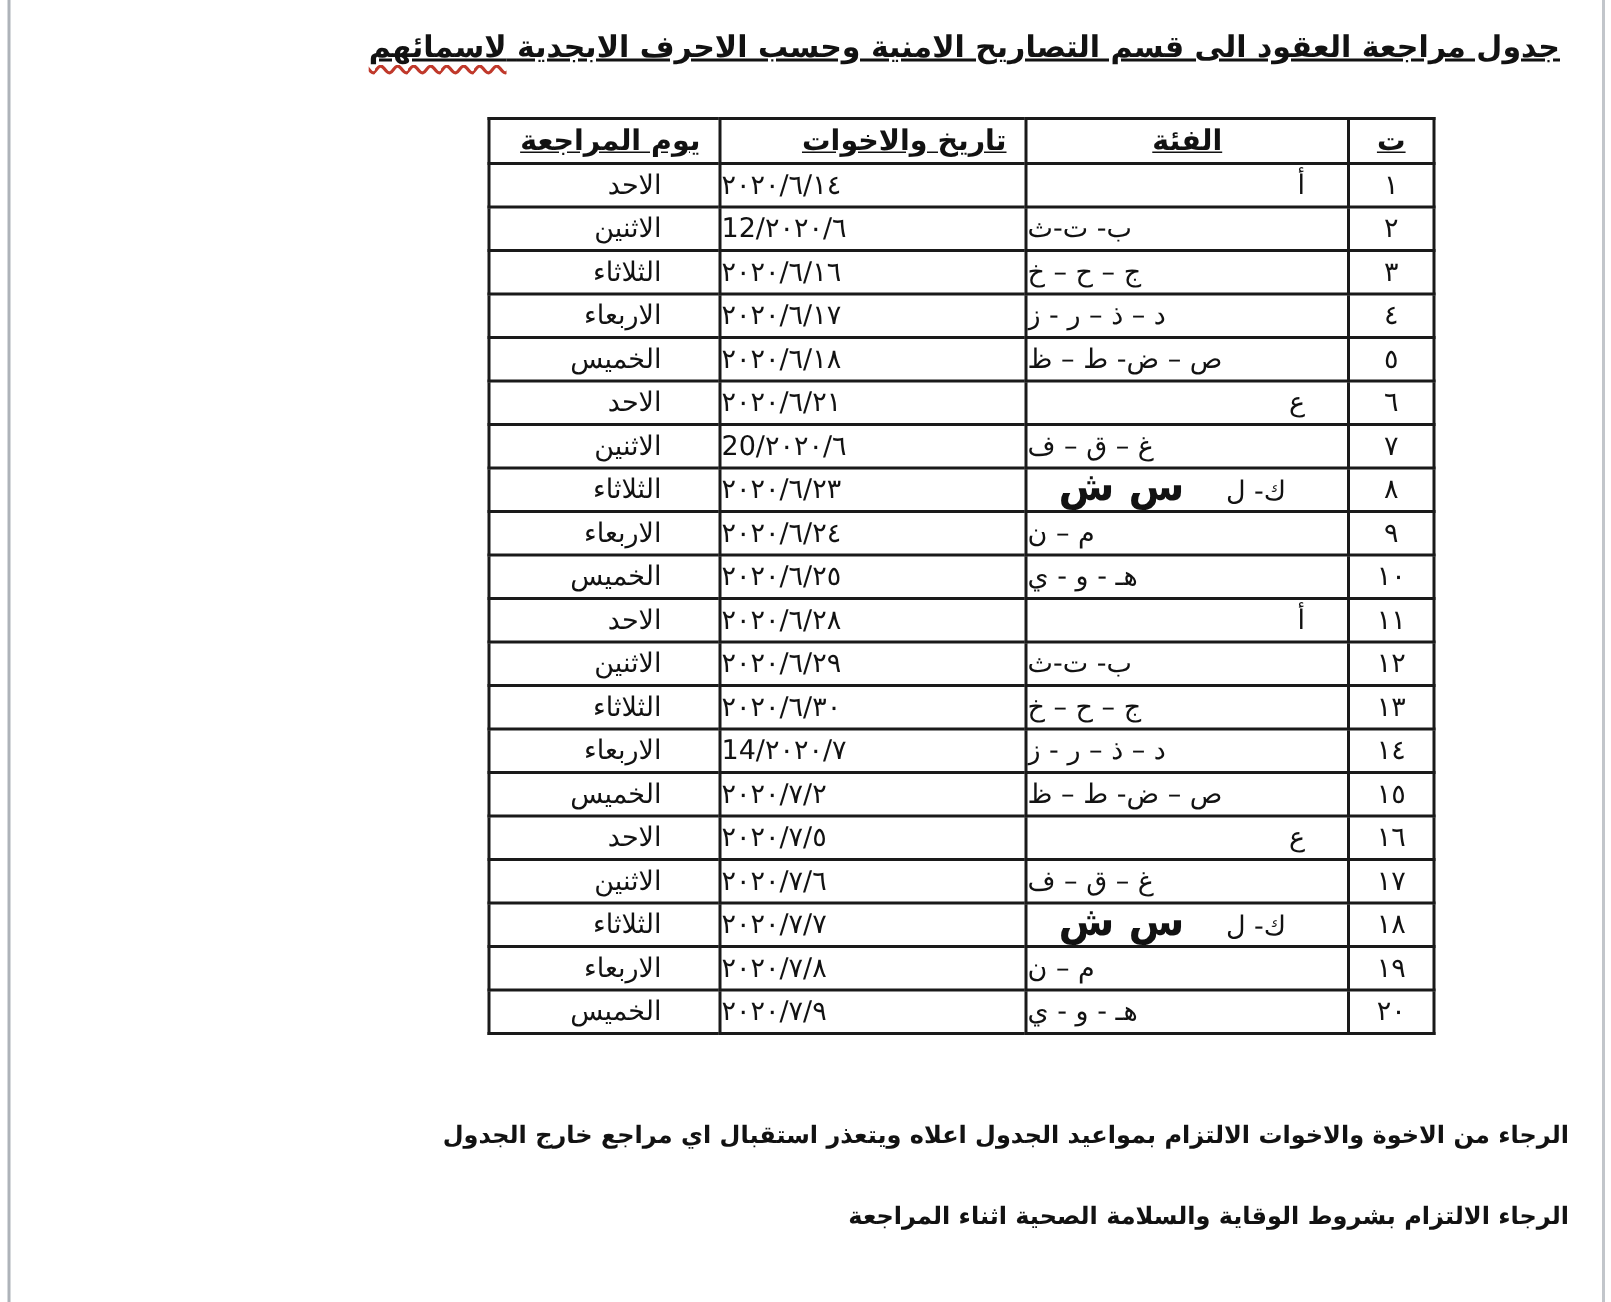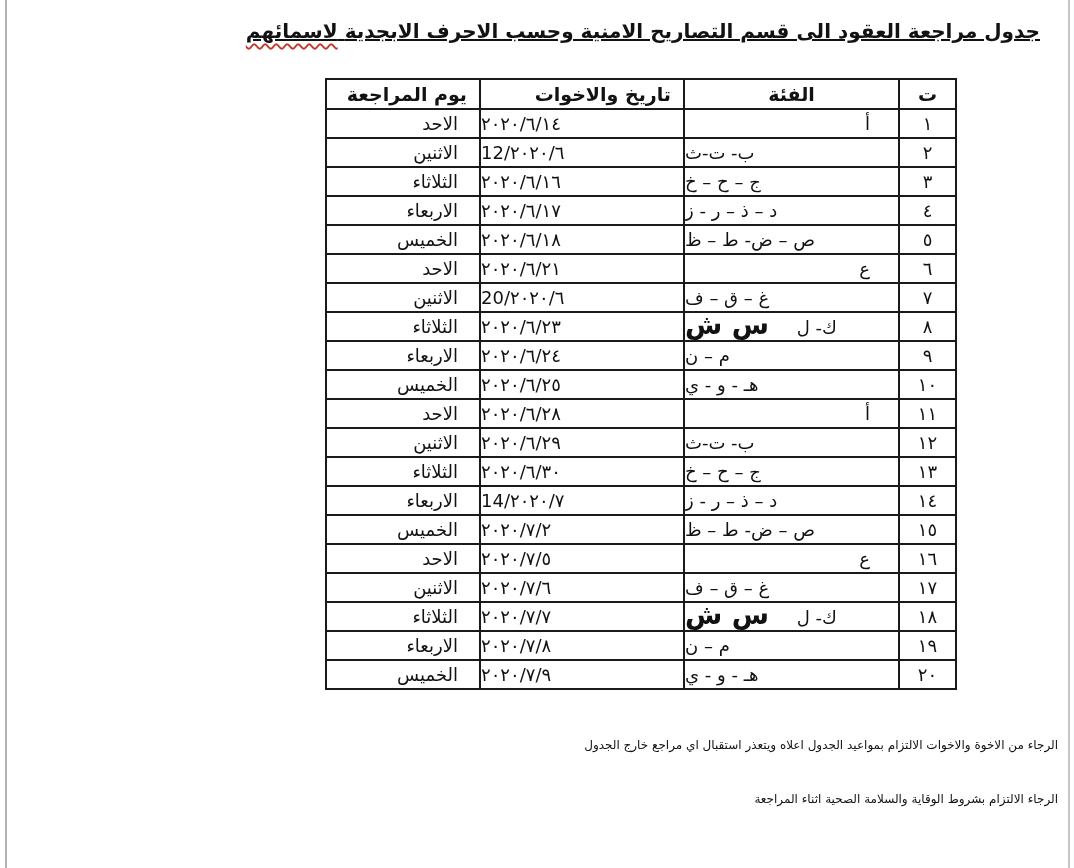--- a/index.html
+++ b/index.html
@@ -39,42 +39,42 @@
   col.c-num  { width: 57px; }
   col.c-cat  { width: 215px; }
   col.c-date { width: 204px; }
   col.c-day  { width: 154px; }
 
   th, td {
     border: 2px solid var(--border, #1a1a1a);
     vertical-align: middle; overflow: hidden;
     padding: 0;
   }
-  th { height: 28px; font-size: 19px; font-weight: bold; text-align: center; }
+  th { height: 28px; font-size: 19px; font-weight: bold; text-align: center; text-decoration: underline; }
   th.h-date, th.h-day { text-align: right; padding-right: 12px; }
 
   td { height: 27px; font-size: 18px; line-height: 1; }
   .cell-num  { text-align: center; }
   .cell-cat  { text-align: left; }
   
   tbody tr:nth-child(5n+1) .cell-cat  { text-align: right; padding-right: 28px; }
-  tbody tr:nth-child(10n+8) .cell-cat { text-align: left; padding-right: 20px; }
+  tbody tr:nth-child(10n+8) .cell-cat { text-align: center; padding-right: 20px; }
   .cell-date { text-align: left; padding-right: 5px; letter-spacing: .5px; }
-  .cell-day  { text-align: right; padding-right: 21px; }
+  .cell-day  { text-align: right; padding-right: 38px; }
 
   .annotation {
     font-weight: bold; font-size: 27px; line-height: 18px;
     margin-right: 22px; white-space: nowrap;
   }
   .annotation:empty { display: none; }
 
   .note {
-    position: absolute; right: 16px; margin: 0;
+    position: absolute; right: 16px; margin: 12px;
     direction: rtl; white-space: nowrap;
-    font-size: 12px; font-weight: normal; line-height: 28px;
+    font-size: 16px; font-weight: bold; line-height: 28px;
   }
   .note-1 { top: 731px; }
   .note-2 { top: 785px; }
 </style>
 </head>
 <body>
 
 <div class="page-edge left"></div>
 <div class="page-edge right"></div>
 

